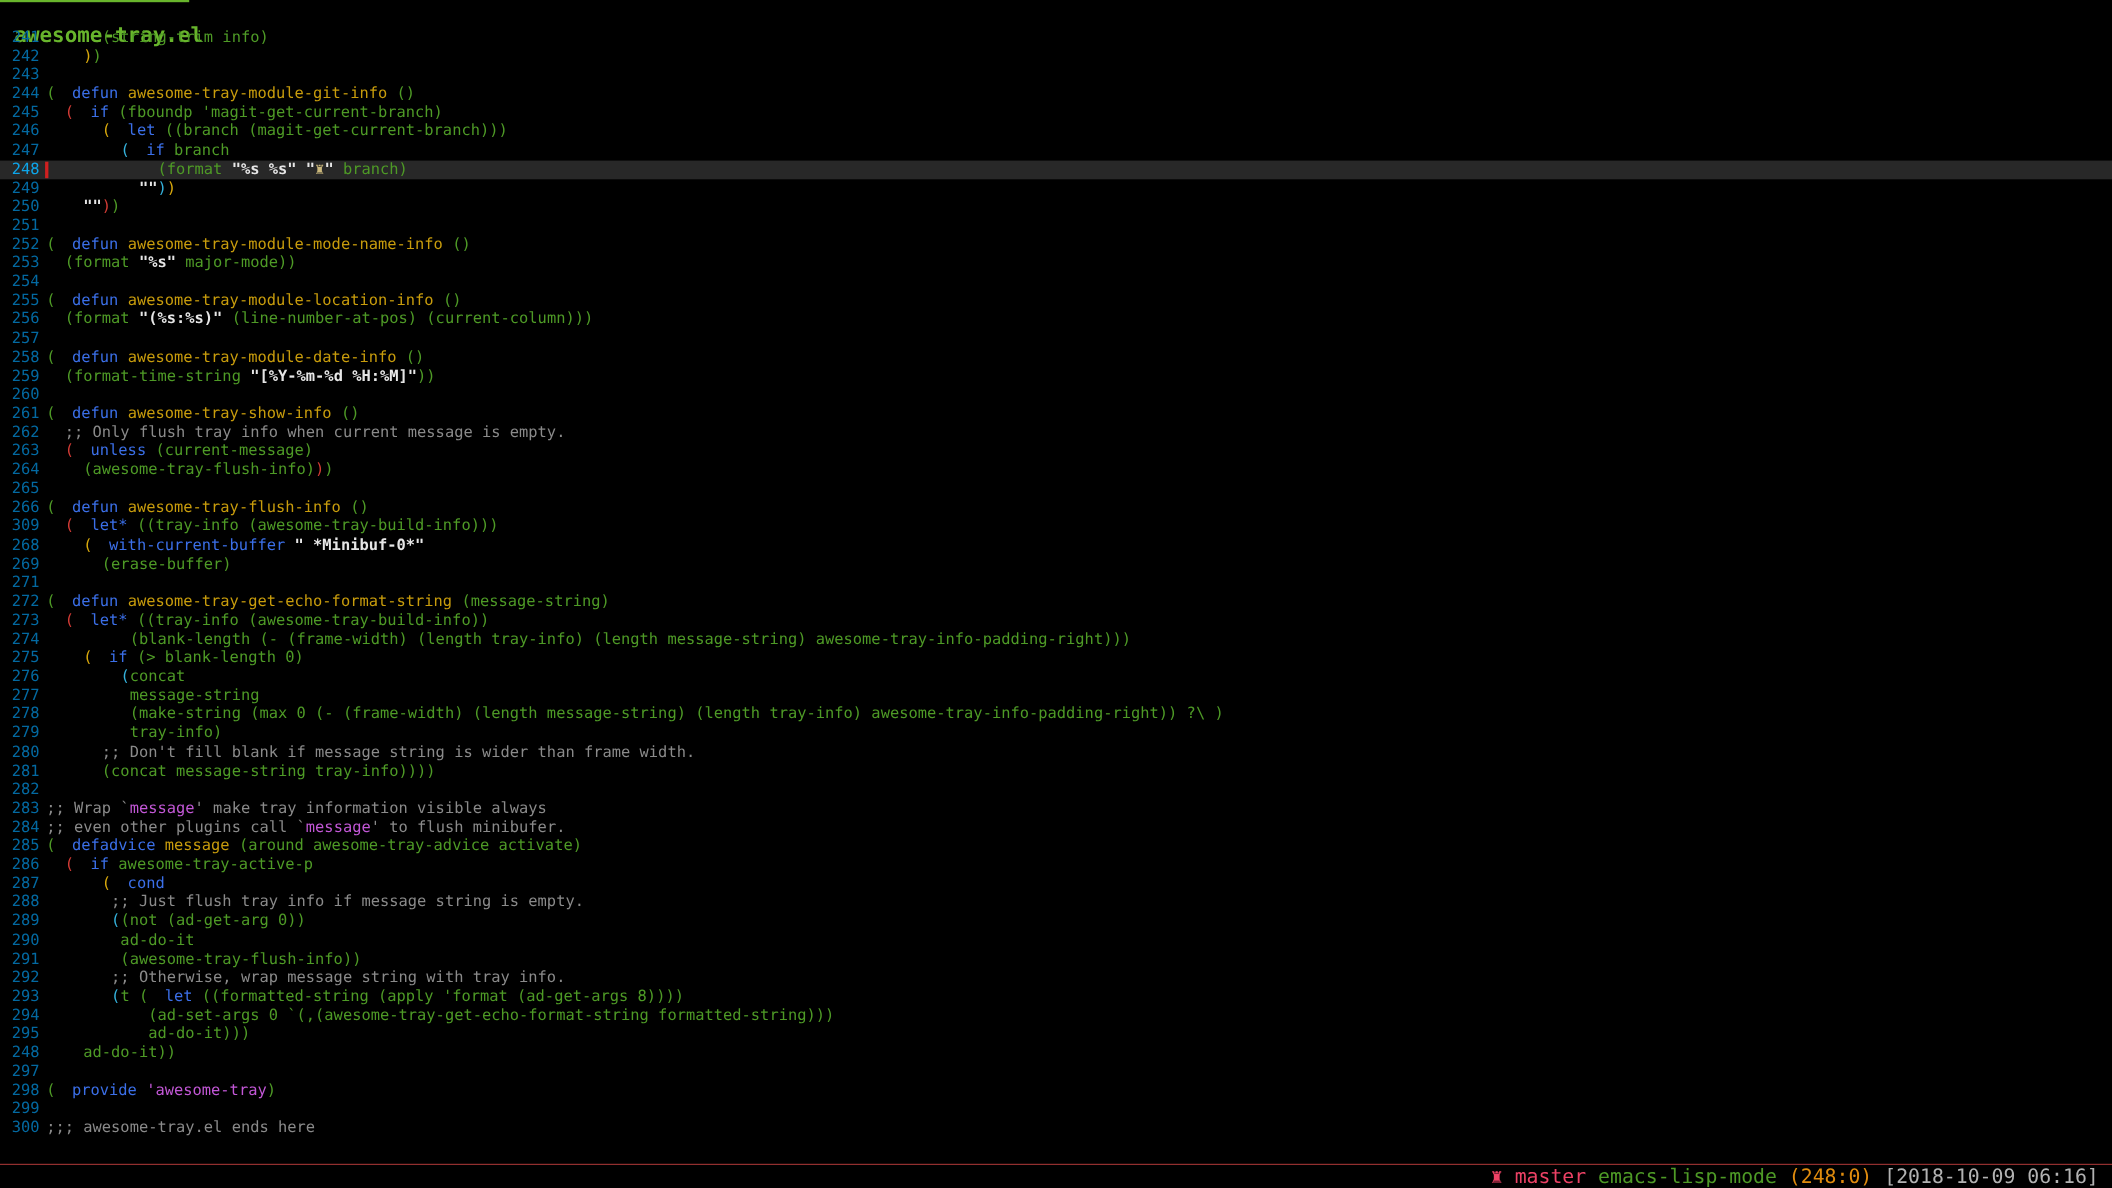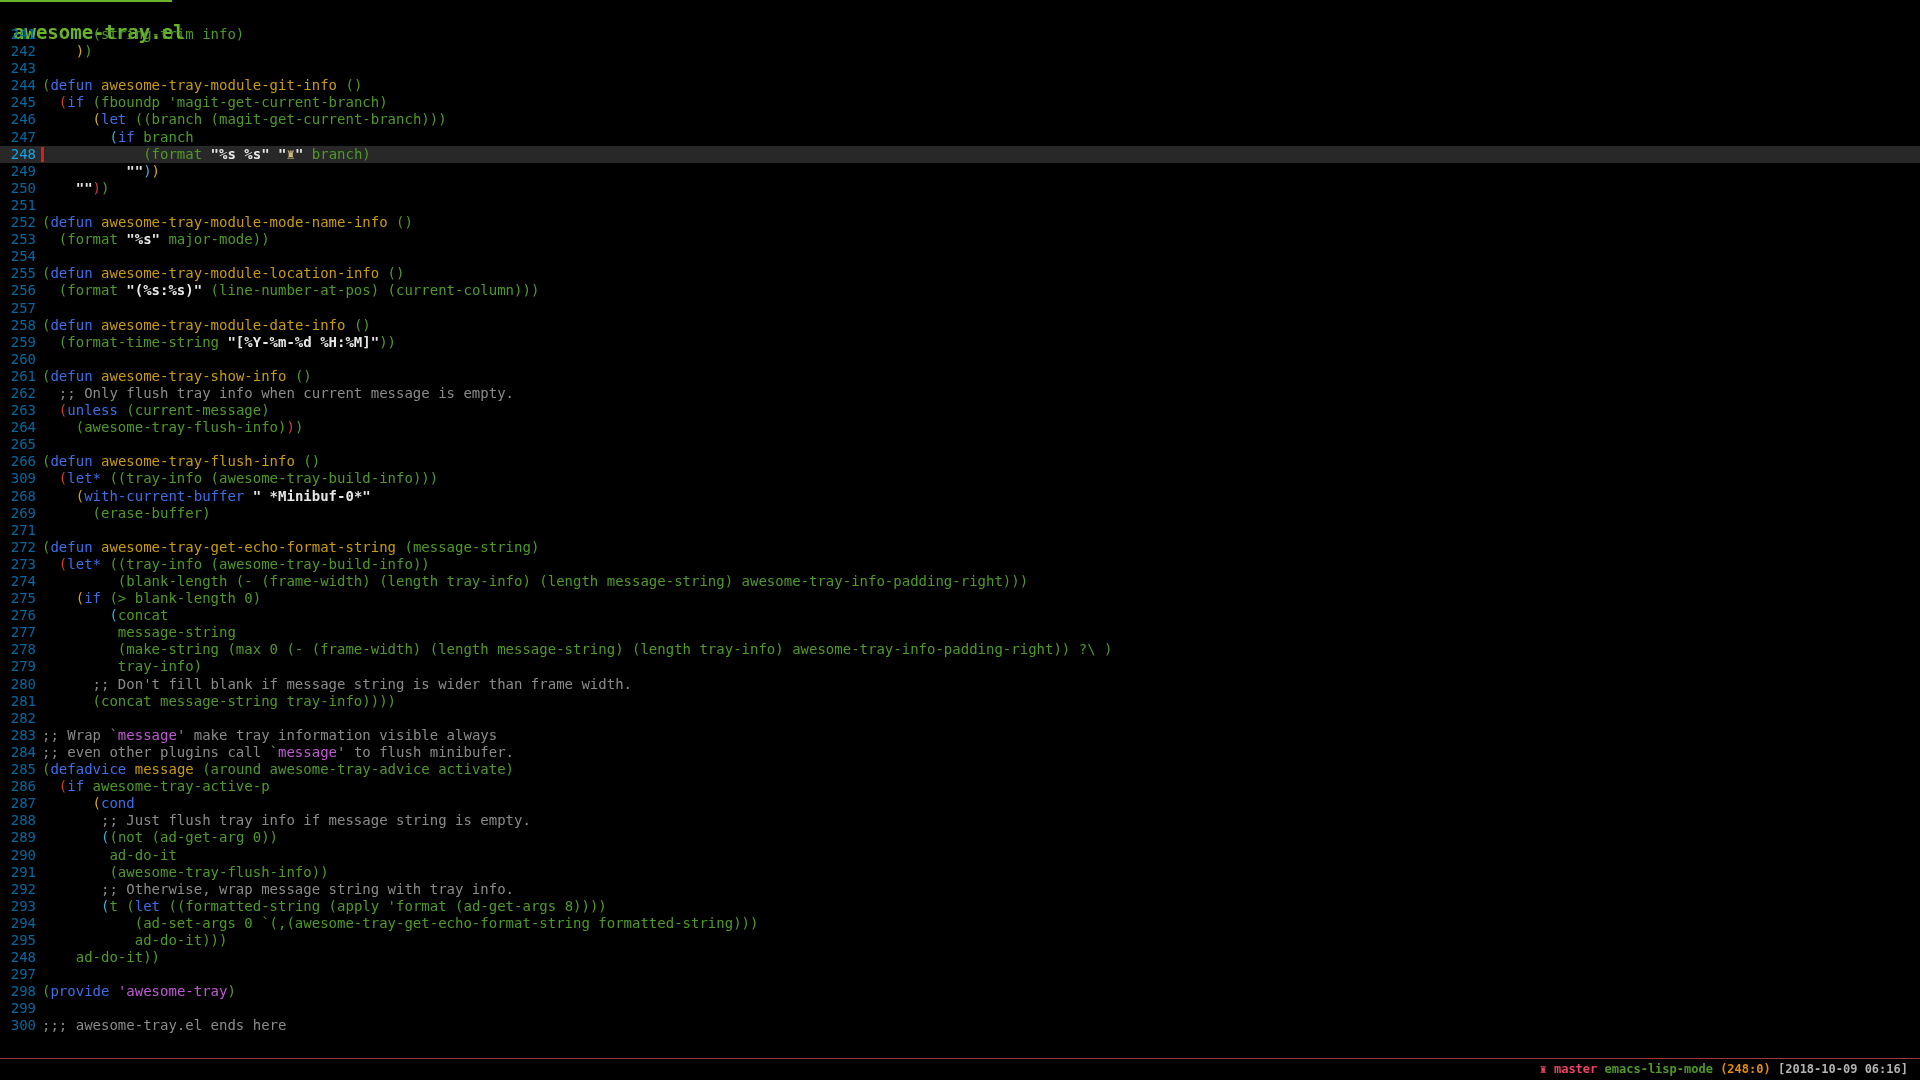--- a/index.html
+++ b/index.html
@@ -10,33 +10,33 @@
   #title{position:absolute;top:21px;left:13px;font-size:19px;color:#68b52c;white-space:pre;font-weight:bold;}
   
   #code{position:absolute;top:26px;left:0;width:1920px;font-size:14px;line-height:17.1px;}
   .line{position:relative;height:17.1px;white-space:pre;}
   .line.cur-line{background:#282828;}
   .lnum{display:inline-block;width:36px;text-align:right;color:#0369a1;vertical-align:top;}
   .cur-line .lnum{color:#0ea5e9;font-weight:normal;}
   .ltext{display:inline-block;margin-left:6px;vertical-align:top;}
   .cursor{position:absolute;left:41px;top:1px;width:3px;height:15px;background:#d02020;}
   .g{color:#4e9a26;}
-  .k{color:#3b6fe8;}
+  .k{color:#3b6fe8;margin-left:15px;}
   .f{color:#c89c0c;}
   .s{color:#e6e6e6;font-weight:bold;}
   .c{color:#8a8a8a;}
   .m{color:#c257d6;}
   .pr{color:#d23b35;}
   .py{color:#d8a80c;}
   .pc{color:#35b2dc;}
   .rk{color:#cbb87c;}
   
   #modeline-sep{position:absolute;top:1058px;left:0;width:1920px;height:1px;background:#a23535;}
-  #statusbar{position:absolute;top:1061px;left:0;width:1908px;text-align:right;font-size:12px;
-             line-height:17px;white-space:pre;font-weight:bold;}
+  #statusbar{position:absolute;top:1061px;left:0;width:1908px;text-align:right;font-size:18px;
+             line-height:17px;white-space:pre;}
   .branch{color:#ee4266;}
   .mode{color:#4e9a26;}
   .pos{color:#e08c0e;}
   .time{color:#b2b2b2;}
 </style>
 </head>
 <body>
 
 <div id="screen">
   <div id="tabline"></div>

